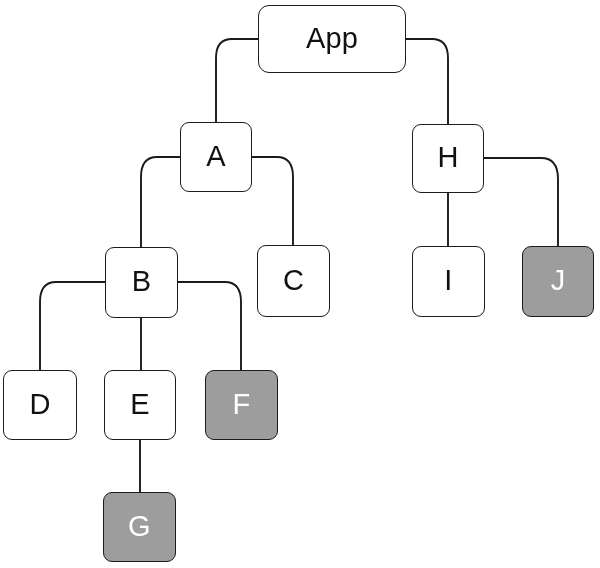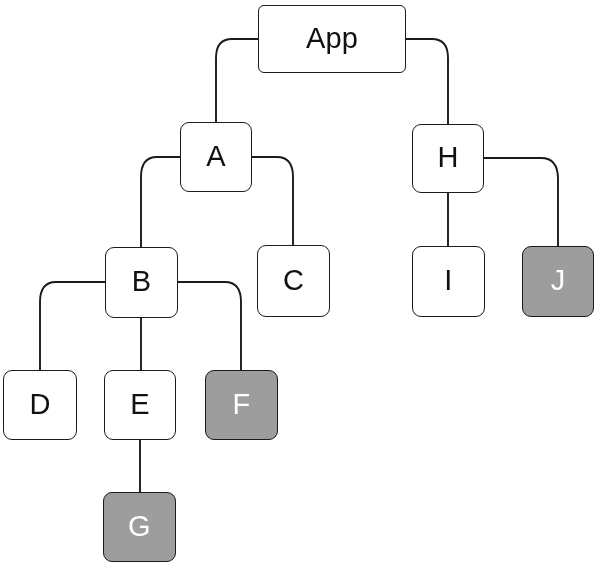--- a/index.html
+++ b/index.html
@@ -43,21 +43,21 @@
     letter-spacing: 0.2px;
     z-index: 2;
   }
   .node.shaded {
     background: #9d9d9d;
     color: #ffffff;
     border-color: #1b1b1b;
   }
   .node.root {
     font-size: 29px;
-    border-radius: 6px;
+    border-radius: 11px;
   }
   .node-label {
     display: block;
     transform: translateY(-1px);
   }
 </style>
 </head>
 <body>
 
 <div id="canvas">

